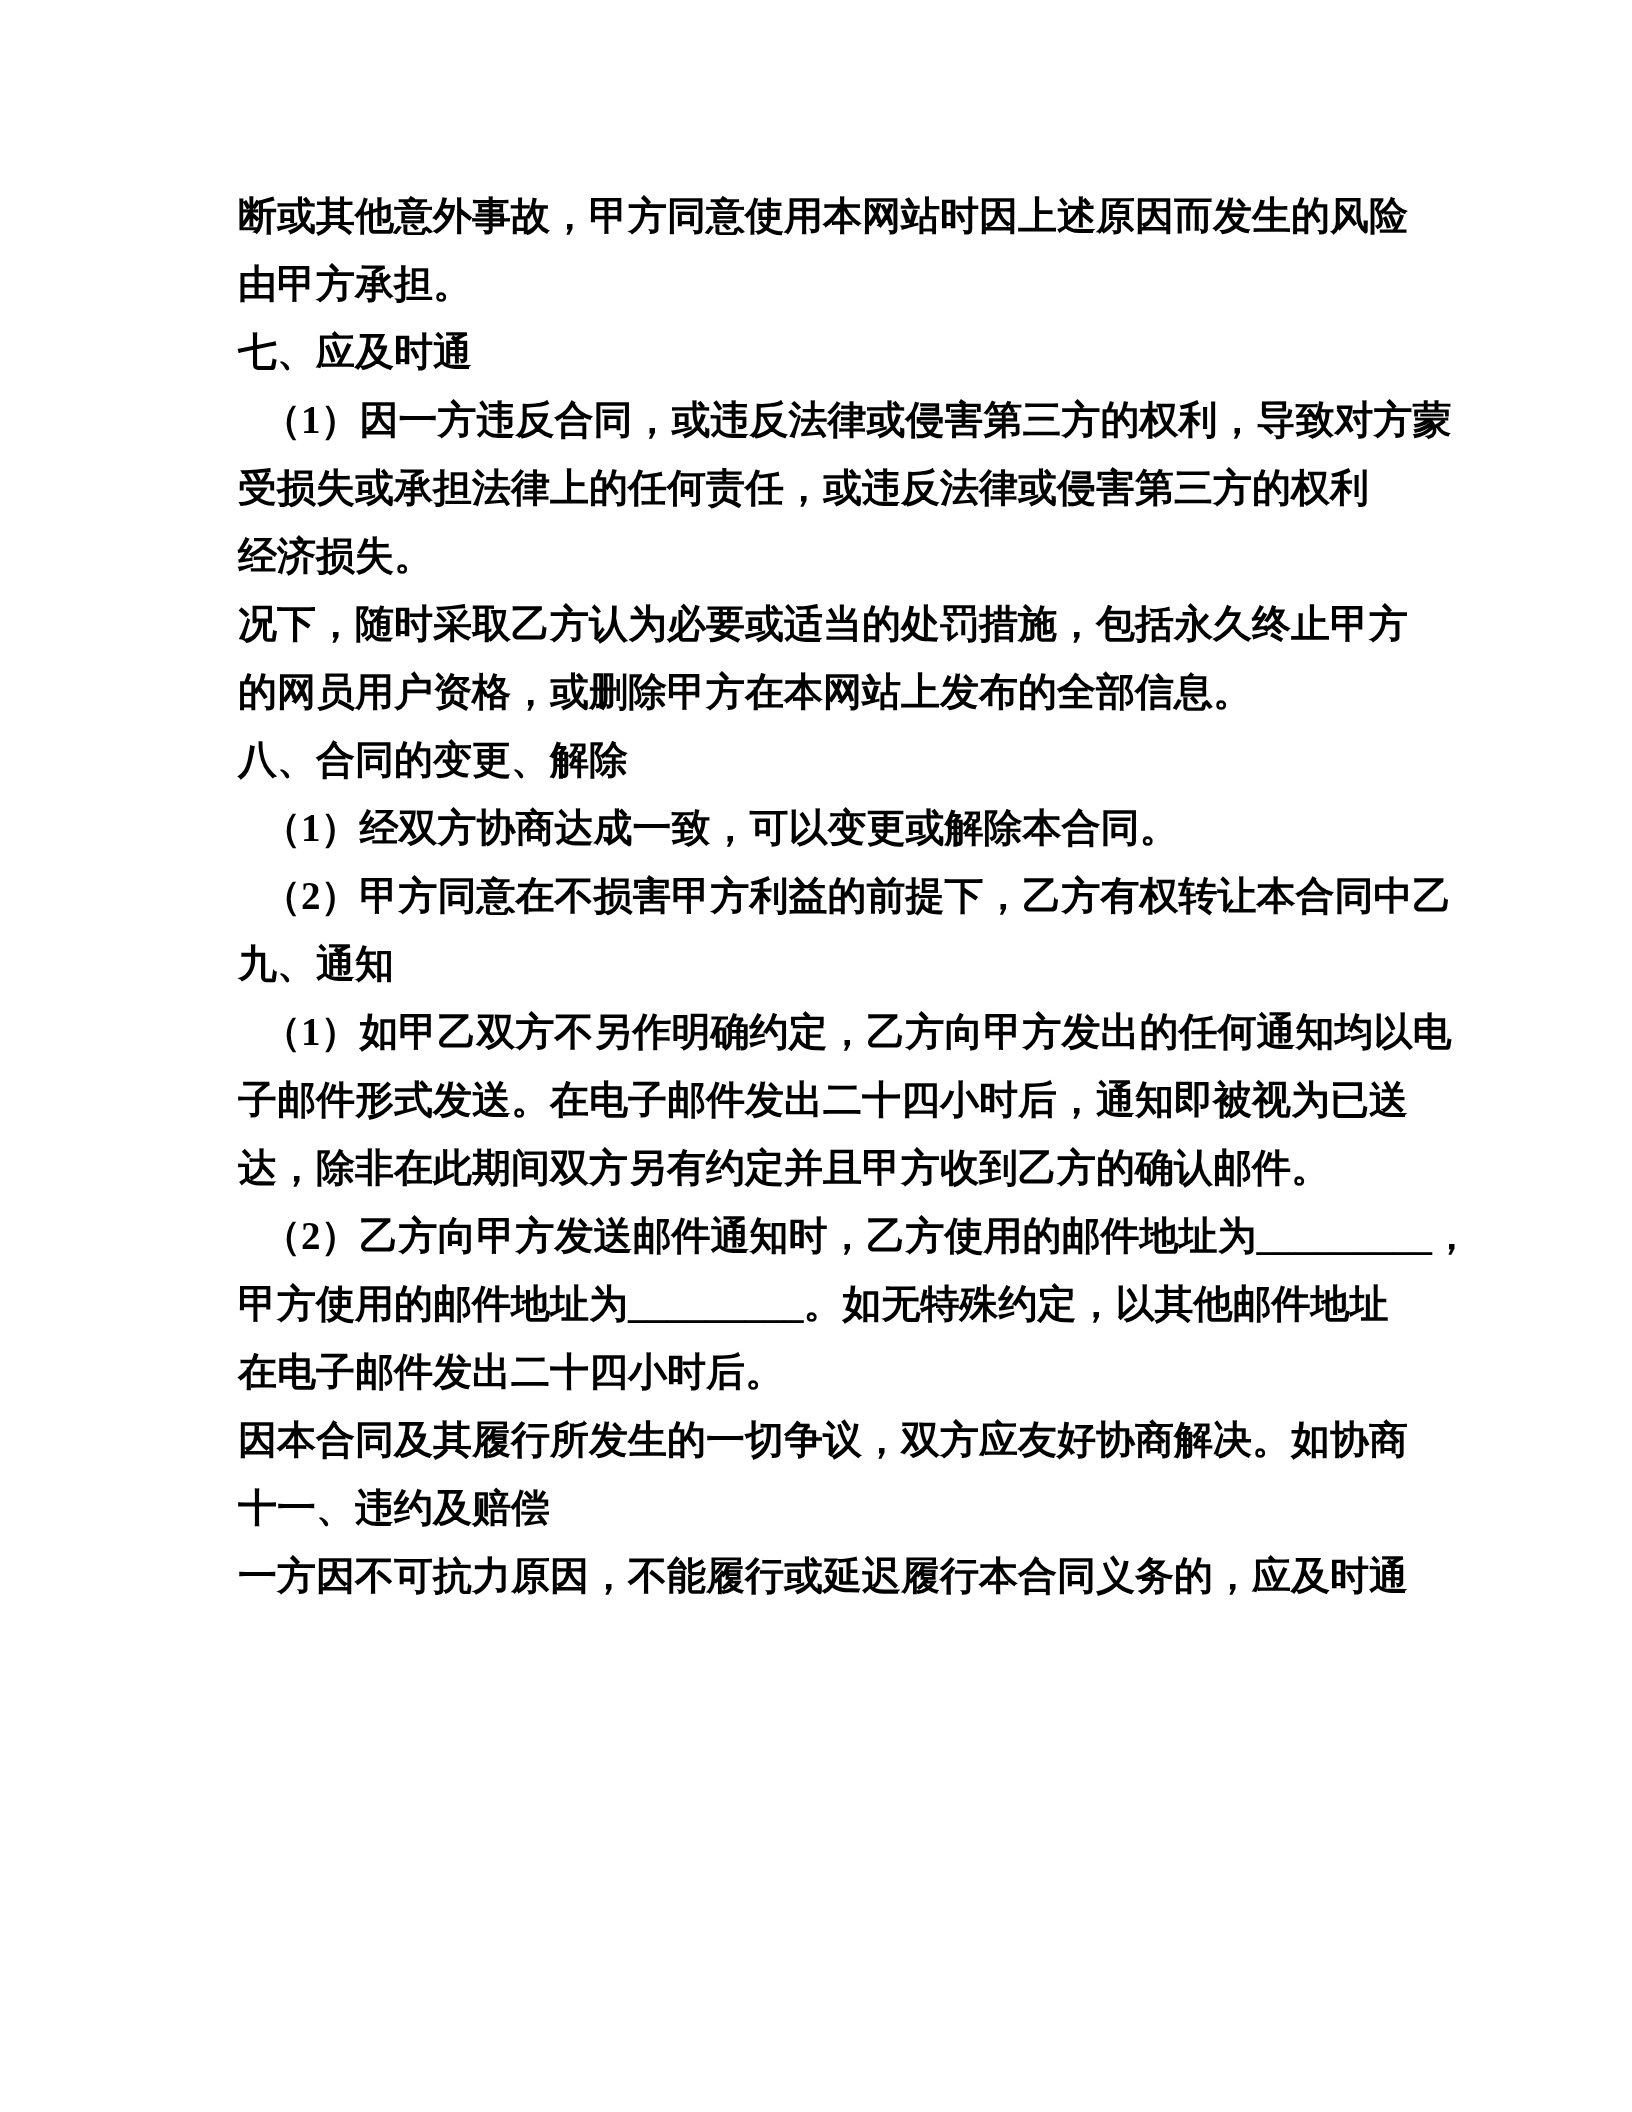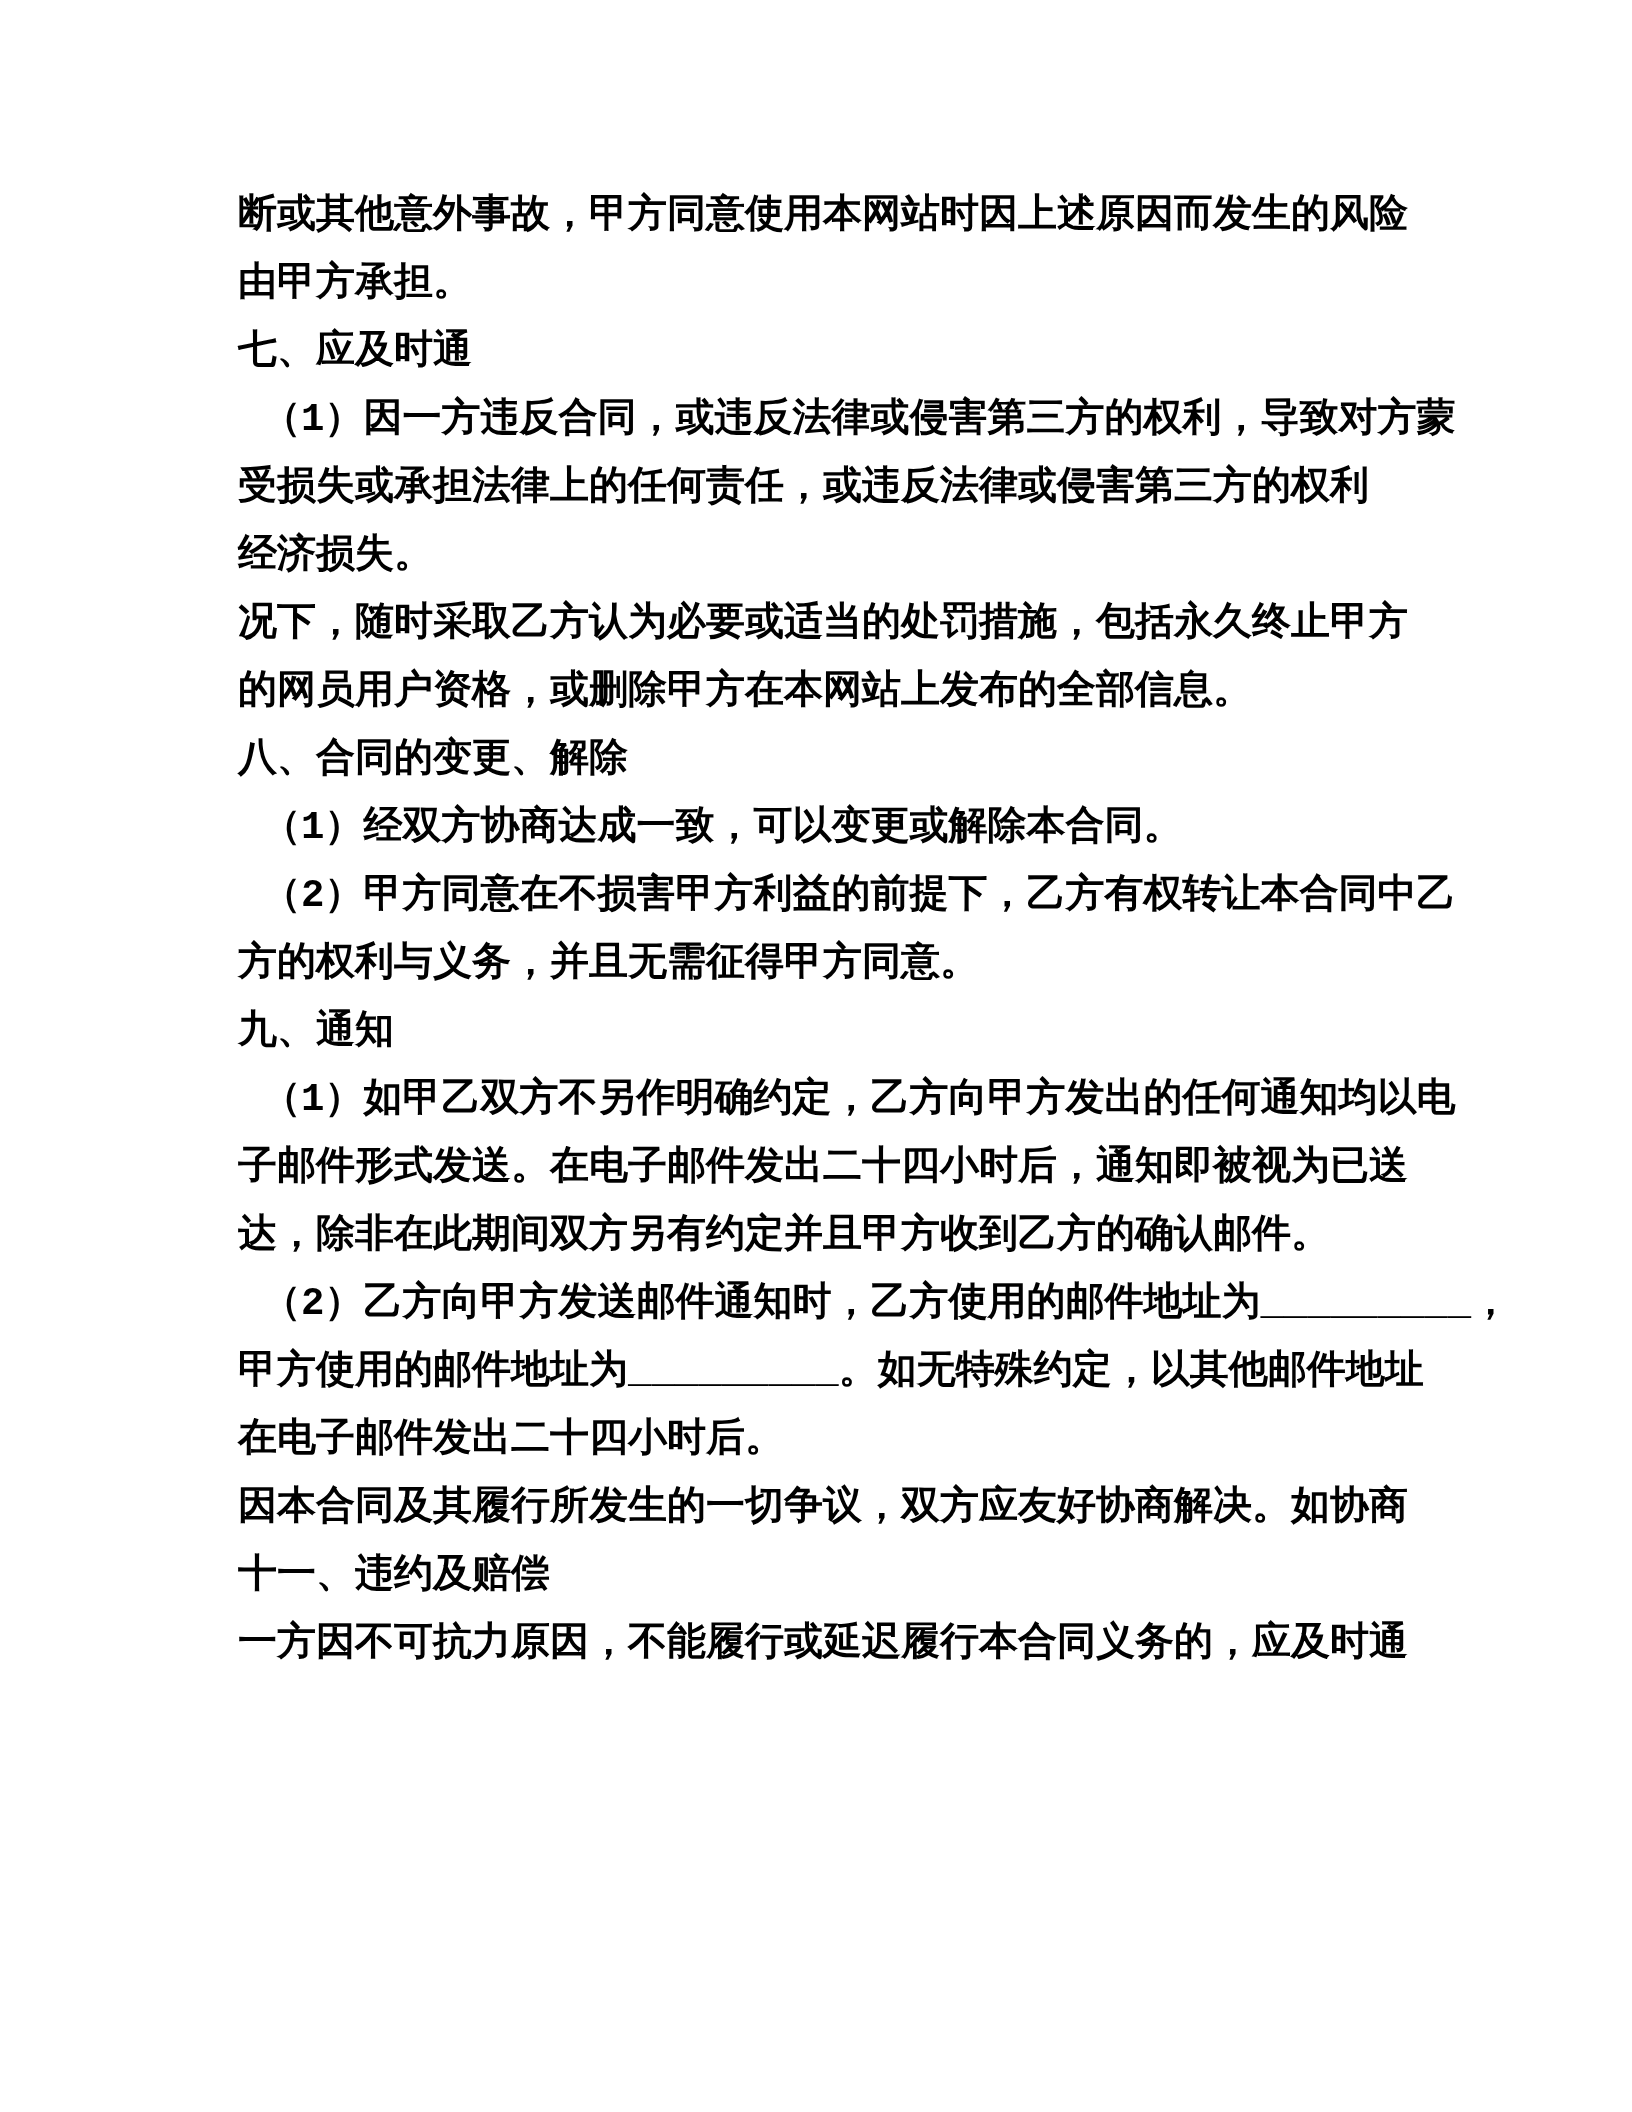--- a/index.html
+++ b/index.html
@@ -6,21 +6,21 @@
     margin: 0;
     padding: 0;
     background: #ffffff;
   }
   .page {
     position: relative;
     width: 1632px;
     height: 2112px;
     background: #ffffff;
     overflow: hidden;
-    font-family: Liberation Mono, monospace;
+    font-family: Liberation Serif, serif;
   }
   .doc {
     position: absolute;
     left: 238px;
     top: 182px;
     width: 1250px;
   }
   .line {
     height: 68px;
     line-height: 68px;
@@ -43,21 +43,20 @@
       <div class="line">由甲方承担。</div>
       <div class="line">七、应及时通</div>
       <div class="line indent">（1）因一方违反合同，或违反法律或侵害第三方的权利，导致对方蒙</div>
       <div class="line">受损失或承担法律上的任何责任，或违反法律或侵害第三方的权利</div>
       <div class="line">经济损失。</div>
       <div class="line">况下，随时采取乙方认为必要或适当的处罚措施，包括永久终止甲方</div>
       <div class="line">的网员用户资格，或删除甲方在本网站上发布的全部信息。</div>
       <div class="line">八、合同的变更、解除</div>
       <div class="line indent">（1）经双方协商达成一致，可以变更或解除本合同。</div>
       <div class="line indent">（2）甲方同意在不损害甲方利益的前提下，乙方有权转让本合同中乙</div>
-      <div class="line">方的权利与义务，并且无需征得甲方同意。</div>
       <div class="line">九、通知</div>
       <div class="line indent">（1）如甲乙双方不另作明确约定，乙方向甲方发出的任何通知均以电</div>
       <div class="line">子邮件形式发送。在电子邮件发出二十四小时后，通知即被视为已送</div>
       <div class="line">达，除非在此期间双方另有约定并且甲方收到乙方的确认邮件。</div>
       <div class="line indent">（2）乙方向甲方发送邮件通知时，乙方使用的邮件地址为_________，</div>
       <div class="line">甲方使用的邮件地址为_________。如无特殊约定，以其他邮件地址</div>
       <div class="line">在电子邮件发出二十四小时后。</div>
       <div class="line">因本合同及其履行所发生的一切争议，双方应友好协商解决。如协商</div>
       <div class="line">十一、违约及赔偿</div>
       <div class="line">一方因不可抗力原因，不能履行或延迟履行本合同义务的，应及时通</div>

